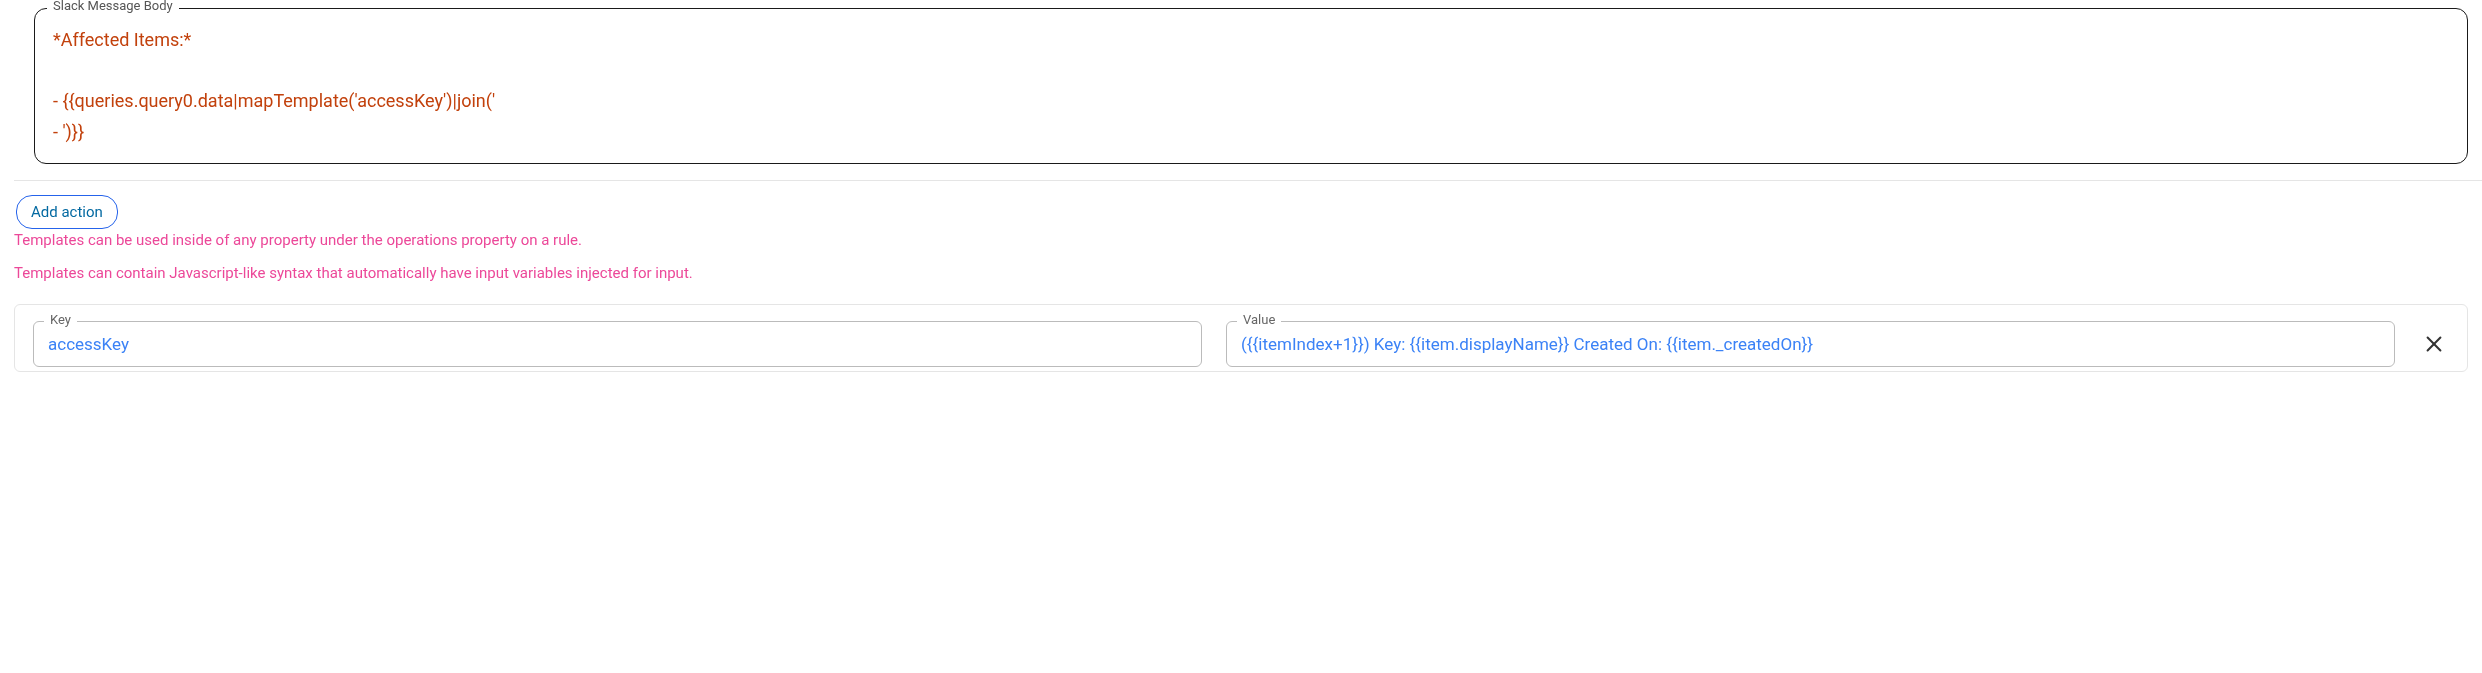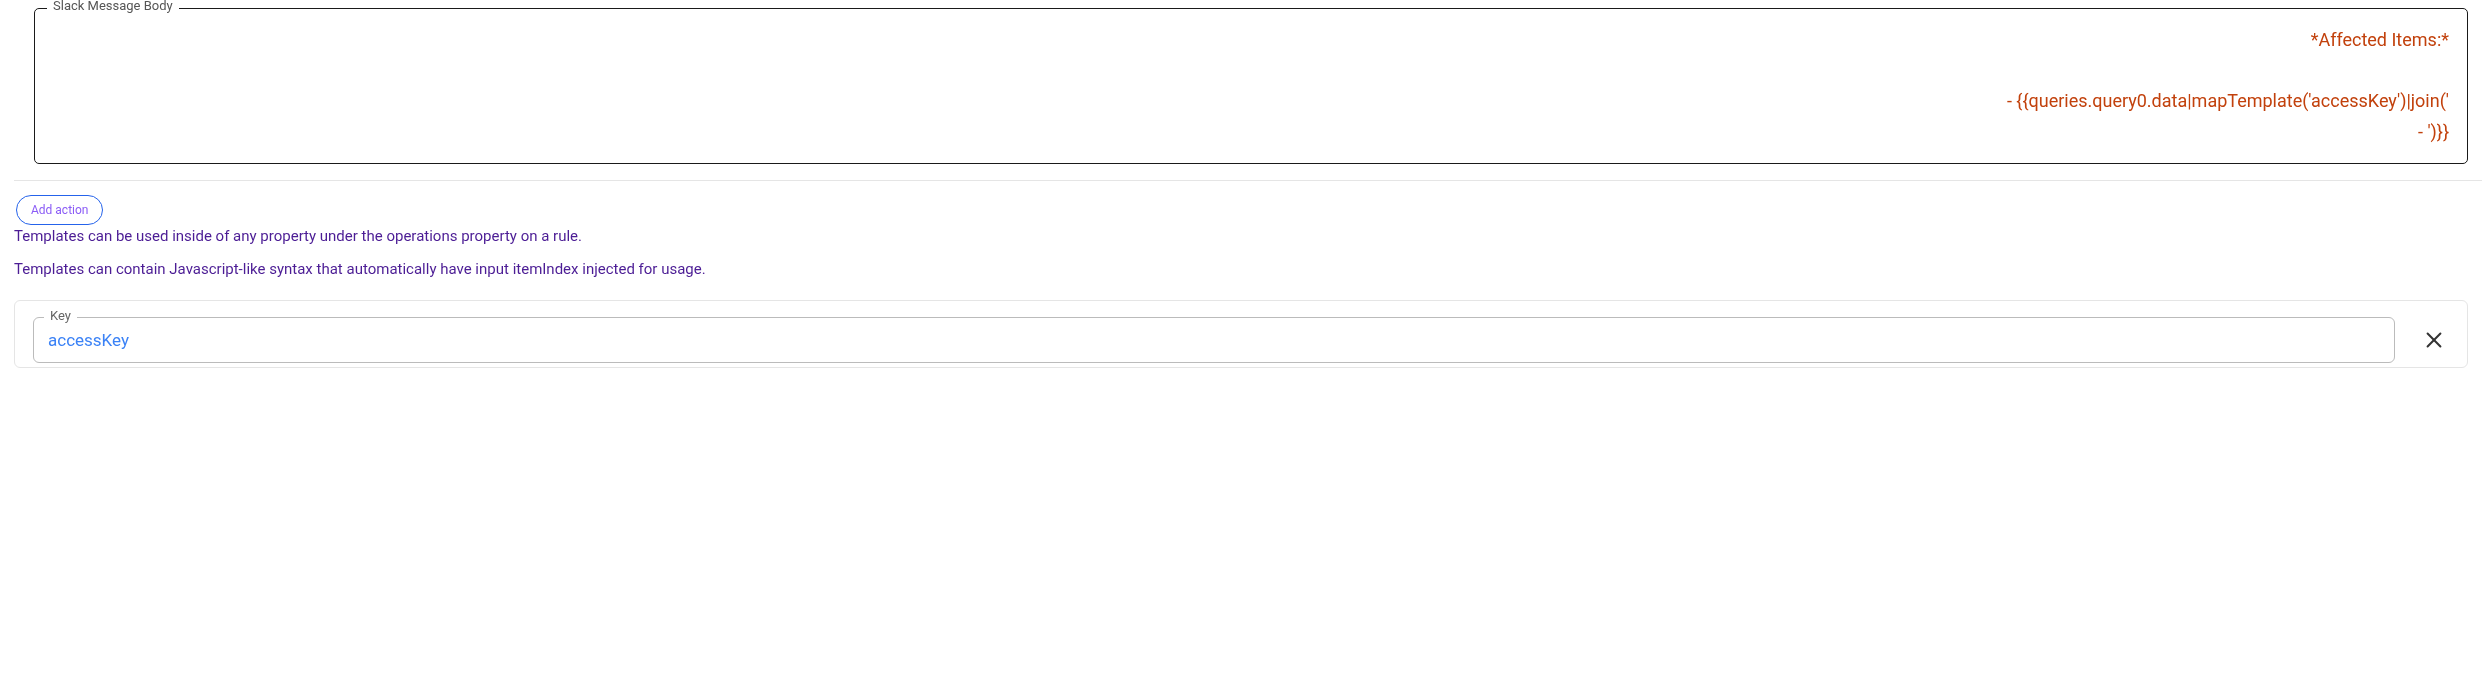--- a/index.html
+++ b/index.html
@@ -13,27 +13,26 @@
       padding: 0;
       font-size: 14px;
       color: #1a1a1a;
     }
     .container {
       padding: 0 14px 14px 14px;
     }
     .fieldset-wrapper {
       position: relative;
       border: 1px solid #1a1a1a;
-      border-radius: 5px;
+      border-radius: 12px;
       padding: 16px 18px;
       margin-bottom: 0;
       margin-top: 8px;
       margin-left: 20px;
       margin-right: 0;
-      text-align: right;
     }
     .fieldset-legend {
       position: absolute;
       top: -11px;
       left: 12px;
       background: #ffffff;
       padding: 0 6px;
       font-size: 13px;
       color: #555;
     }
@@ -56,35 +55,35 @@
       margin-right: -14px;
     }
     .add-action-button {
       display: inline-block;
       margin-top: 14px;
       margin-left: 2px;
       padding: 7px 14px;
       border: 1px solid #2563eb;
       border-radius: 16px;
       background: #ffffff;
-      color: #8b5cf6;
-      font-size: 12px;
+      color: #0369a1;
+      font-size: 15px;
       cursor: pointer;
       font-family: inherit;
     }
     .section-heading {
       font-size: 17px;
       font-weight: 700;
       color: #1a1a1a;
       margin-top: 38px;
       margin-bottom: 8px;
     }
     .section-description {
       font-size: 15px;
-      color: #4c1d95;
+      color: #ec4899;
       margin-bottom: 10px;
       line-height: 1.5;
     }
     .template-row-container {
       border: 1px solid #e5e5e5;
       border-radius: 6px;
       padding: 16px 18px 4px 18px;
       margin-top: 20px;
       display: flex;
       align-items: center;
@@ -143,26 +142,30 @@
 
 - {{queries.query0.data|mapTemplate('accessKey')|join('
 - ')}}</div>
   </div>
 
   <div class="panel-bottom-border"></div>
 
   <button class="add-action-button">Add action</button>
 
   <p class="section-description">Templates can be used inside of any property under the operations property on a rule.</p>
-  <p class="section-description">Templates can contain Javascript-like syntax that automatically have input itemIndex injected for usage.</p>
+  <p class="section-description">Templates can contain Javascript-like syntax that automatically have input variables injected for input.</p>
 
   <div class="template-row-container">
     <div class="template-field">
       <span class="template-field-label">Key</span>
       <input type="text" class="template-input" value="accessKey" style="">
+    </div>
+    <div class="template-field">
+      <span class="template-field-label">Value</span>
+      <input type="text" class="template-input" value="({{itemIndex+1}}) Key: {{item.displayName}} Created On: {{item._createdOn}}" style="">
     </div>
     <button class="remove-button">
       <svg viewBox="0 0 24 24" fill="none" stroke="currentColor" stroke-width="2.2" stroke-linecap="round">
         <line x1="5" y1="5" x2="19" y2="19"></line>
         <line x1="19" y1="5" x2="5" y2="19"></line>
       </svg>
     </button>
   </div>
 
 </div>

